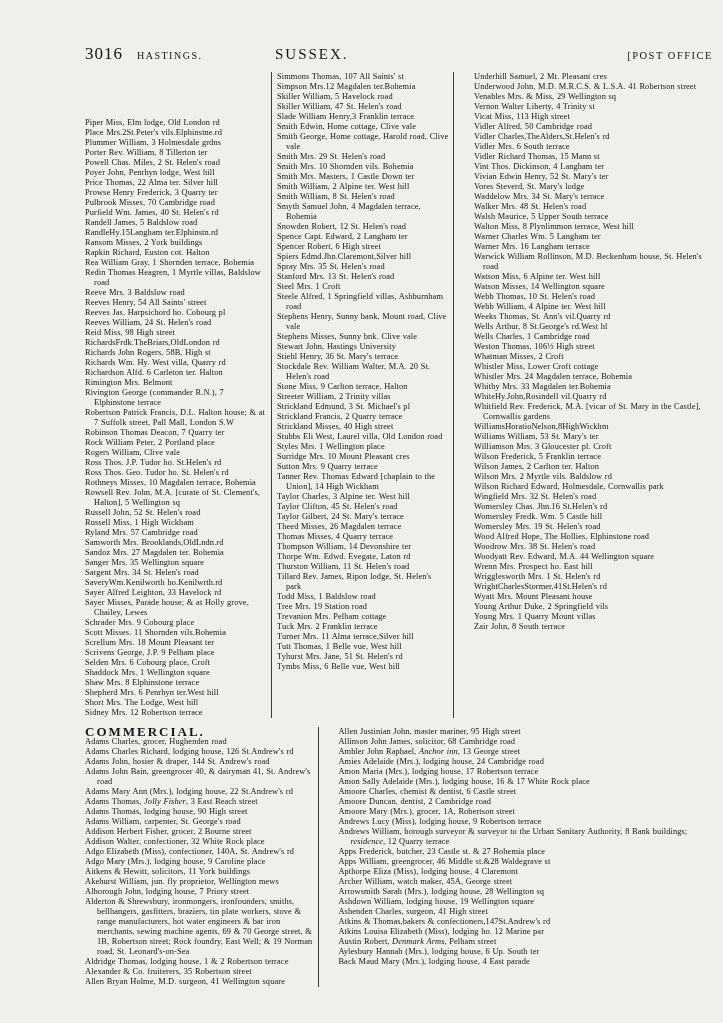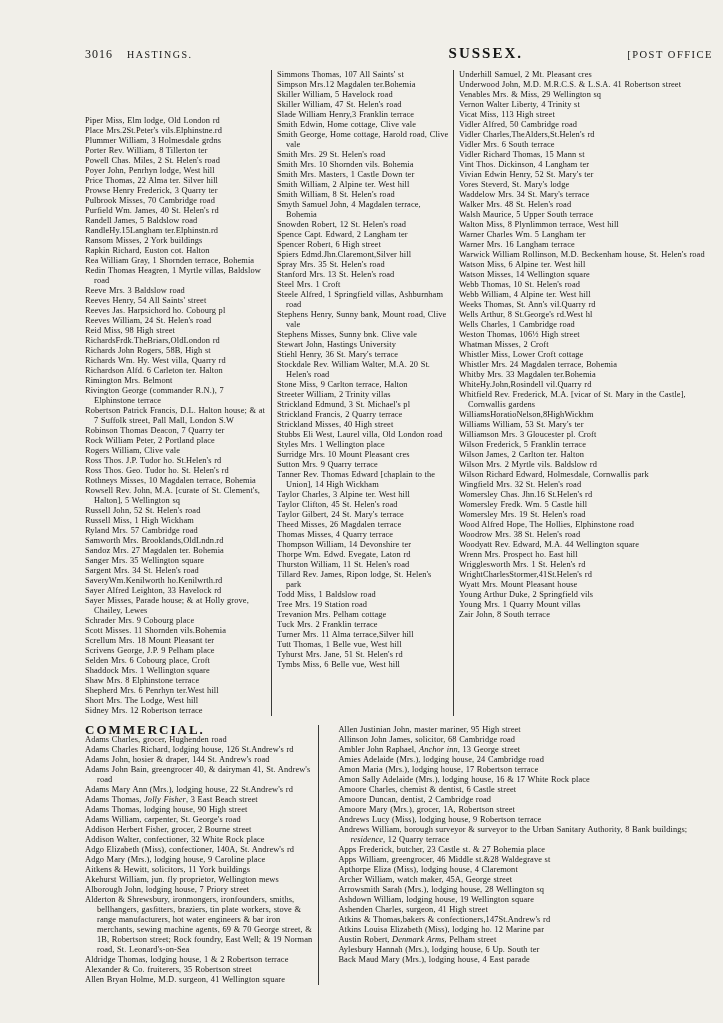--- a/index.html
+++ b/index.html
@@ -9,30 +9,30 @@
     background:#f1efe9;
     box-sizing:border-box;
     padding:44px 8px 0 85px;
     font-family:"Liberation Serif","DejaVu Serif",serif;
     color:#161616;
     overflow:hidden;
   }
   
   .pagehead{display:flex;align-items:baseline;margin-bottom:8px;padding-right:2px;}
   .ph-left{flex:0 0 190px;white-space:nowrap;}
-  .ph-num{font-size:12px;letter-spacing:1px;}
+  .ph-num{font-size:17px;letter-spacing:1px;}
   .ph-place{font-size:10px;letter-spacing:1.5px;margin-left:10px;font-variant:small-caps;text-transform:uppercase;}
-  .ph-center{flex:1 1 auto;text-align:right;font-weight:bold;font-size:15px;letter-spacing:2px;}
+  .ph-center{flex:1 1 auto;text-align:left;font-weight:normal;font-size:15px;letter-spacing:2px;}
   .ph-right{flex:0 0 190px;text-align:right;font-size:10.5px;letter-spacing:1.5px;text-transform:uppercase;}
   
   .residents{display:flex;align-items:stretch;}
   .res-col{box-sizing:border-box;}
   .res-col.c1{width:186px;padding-right:5px;margin-top:46px;}
   .res-col.c2{width:182px;padding:0 4px 0 5px;border-left:1px solid #3a3a38;}
-  .res-col.c3{width:262px;padding-left:5px;border-left:1px solid #3a3a38;flex:1 1 auto;}
+  .res-col.c3{width:262px;padding-left:20px;border-left:1px solid #3a3a38;flex:1 1 auto;}
   .entry{
     font-size:8.4px;line-height:10px;
     padding-left:9px;text-indent:-9px;
     letter-spacing:0.1px;
     word-spacing:0.4px;
   }
   
   .commercial{display:flex;margin-top:9px;}
   .com-col{box-sizing:border-box;}
   .com-col.c1{width:278px;padding-right:6px;}

